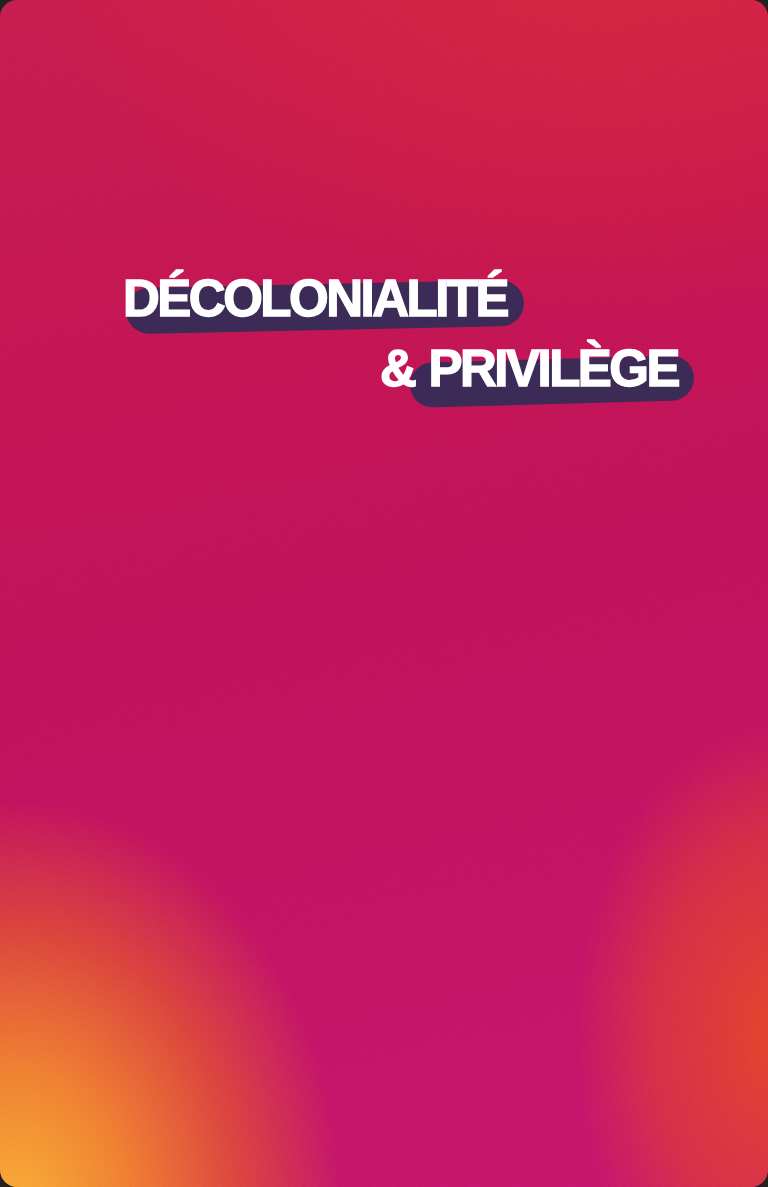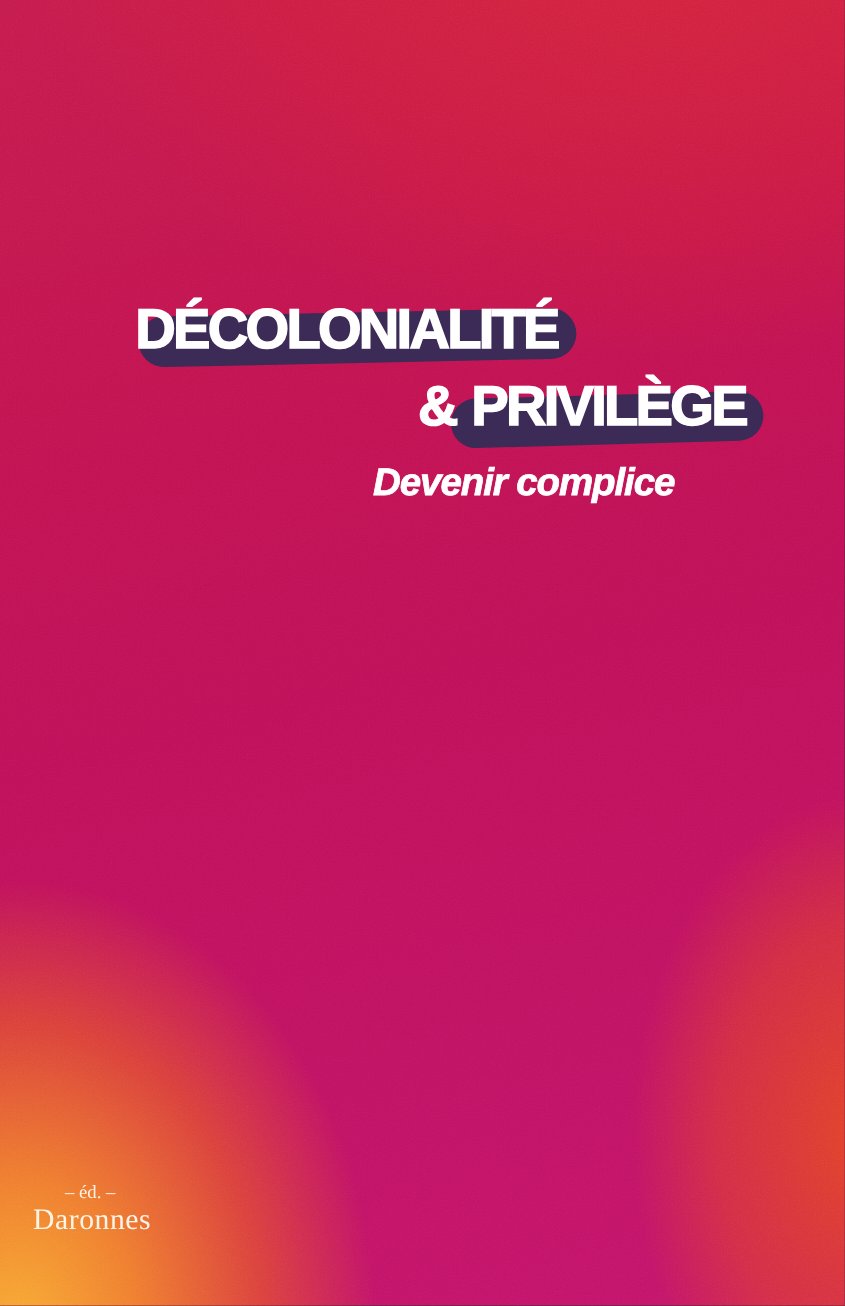--- a/index.html
+++ b/index.html
@@ -6,20 +6,21 @@
     margin: 0;
     padding: 0;
     background: #222;
   }
   .cover {
     position: relative;
     width: 768px;
     height: 1187px;
     overflow: hidden;
     font-family: "Liberation Sans", sans-serif;
+    border-radius: 17px;
   }
   
   .bg {
     position: absolute;
     inset: 0;
     background:
       radial-gradient(430px 540px at 2% 102%,
         rgba(250, 178, 48, 0.97) 0%,
         rgba(245, 140, 38, 0.88) 26%,
         rgba(235, 95, 30, 0.60) 52%,
@@ -169,21 +170,16 @@
     <rect width="768" height="1187" filter="url(#grainFilter)"></rect>
   </svg>
 
   <div class="band band1"></div>
   <div class="band band2"></div>
 
   <h1 class="title-line title-line1">DÉCOLONIALITÉ</h1>
 
   <h1 class="title-line title-line2"><span class="amp">&amp;</span><span>PRIVILÈGE</span></h1>
 
-  <div class="subtitle">Devenir complice</div>
 
 
-  <div class="publisher">
-    <div class="publisher-prefix">– éd. –</div>
-    <div class="publisher-name">Daronnes</div>
-  </div>
 
 </div>
 
 </body></html>

